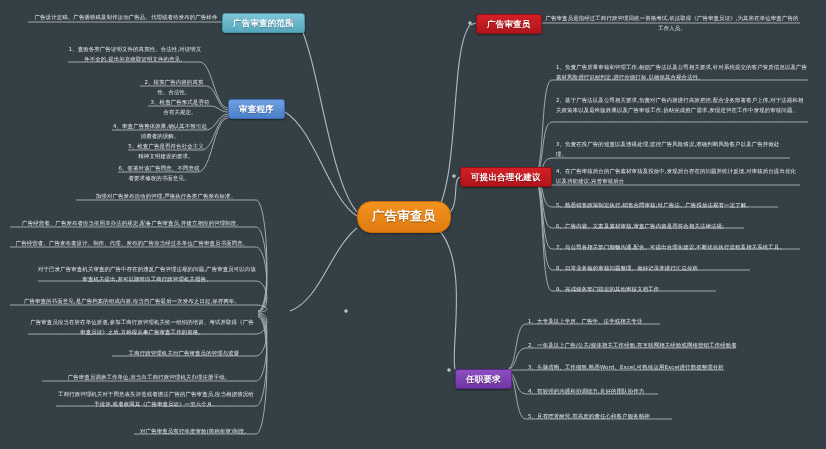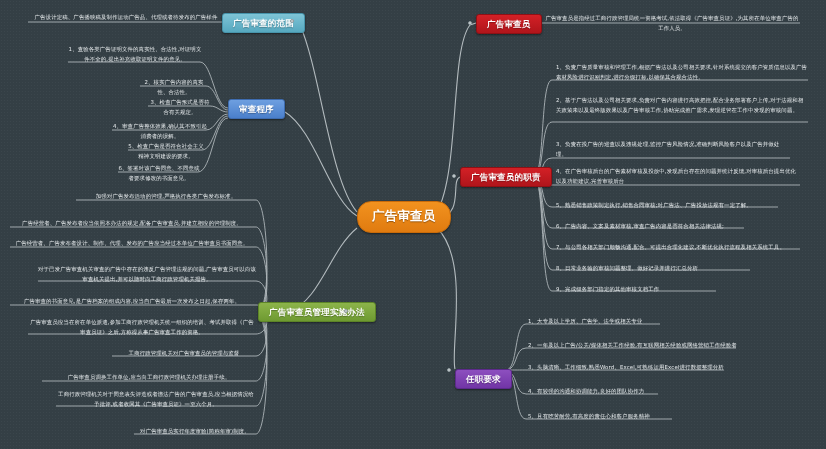--- a/index.html
+++ b/index.html
@@ -144,24 +144,23 @@
   <div class="node root" style="left:357px; top:201px;">广告审查员</div>
 
   <div class="node b-node cyan" style="left:222px; top:13px;">广告审查的范围</div>
   <div class="dot" style="left:290px; top:19px;"></div>
 
   <div class="node b-node blue" style="left:228px; top:99px;">审查程序</div>
 
   <div class="node b-node red" style="left:476px; top:14px;">广告审查员</div>
   <div class="dot" style="left:468px; top:21px;"></div>
 
-  <div class="node b-node red" style="left:460px; top:167px;">广告审查员的职责</div>
+  <div class="node b-node red" style="left:460px; top:167px;">可提出合理化建议</div>
   <div class="dot" style="left:452px; top:174px;"></div>
 
-  <div class="node b-node green" style="left:258px; top:302px;">广告审查员管理实施办法</div>
   <div class="dot" style="left:344px; top:309px;"></div>
 
   <div class="node b-node purple" style="left:455px; top:361px;">任职要求</div>
   <div class="dot" style="left:447px; top:368px;"></div>
 
   <div class="leaf l" style="left:28px; top:12px; width:196px;">广告设计定稿、广告播映稿及制作运动广告品、代理或者待发布的广告样件</div>
 
   <div class="leaf l" style="left:68px; top:44px; width:134px;">1、查验各类广告证明文件的真实性、合法性,对证明文件不全的,提出补充收取证明文件的意见。</div>
   <div class="leaf l" style="left:140px; top:77px; width:68px;">2、核实广告内容的真实性、合法性。</div>
   <div class="leaf l" style="left:148px; top:97px; width:64px;">3、检查广告形式是否符合有关规定。</div>

